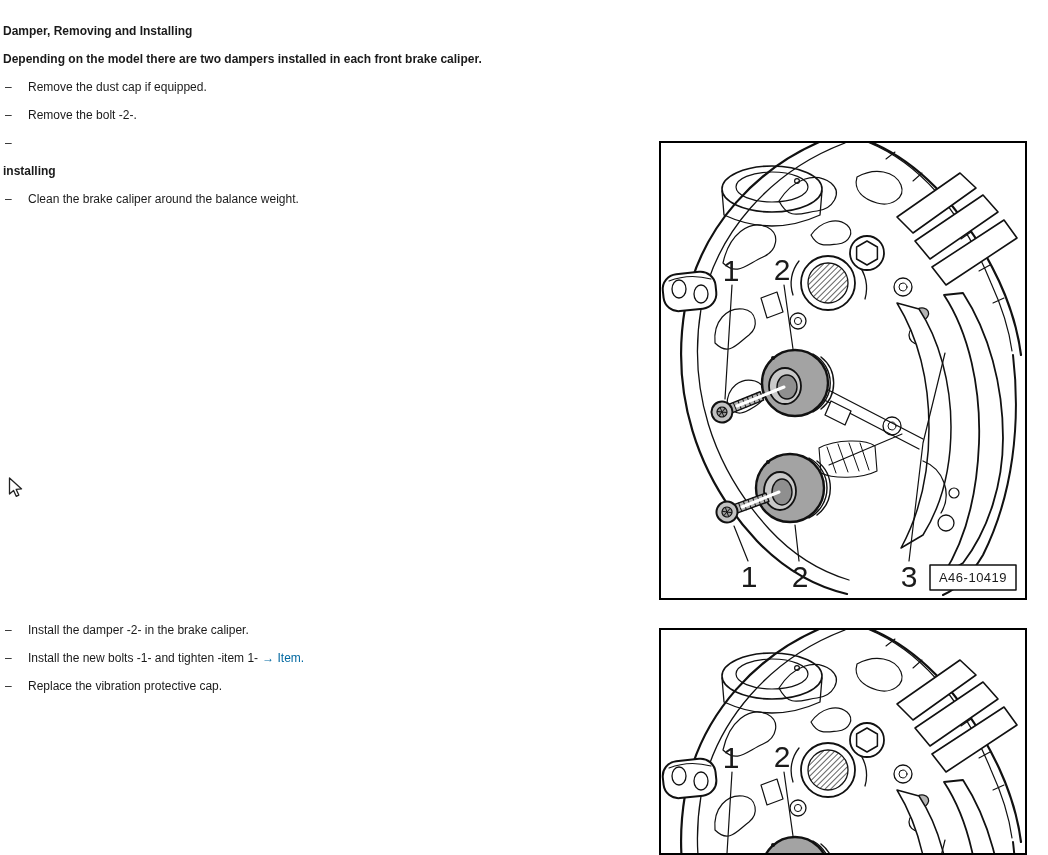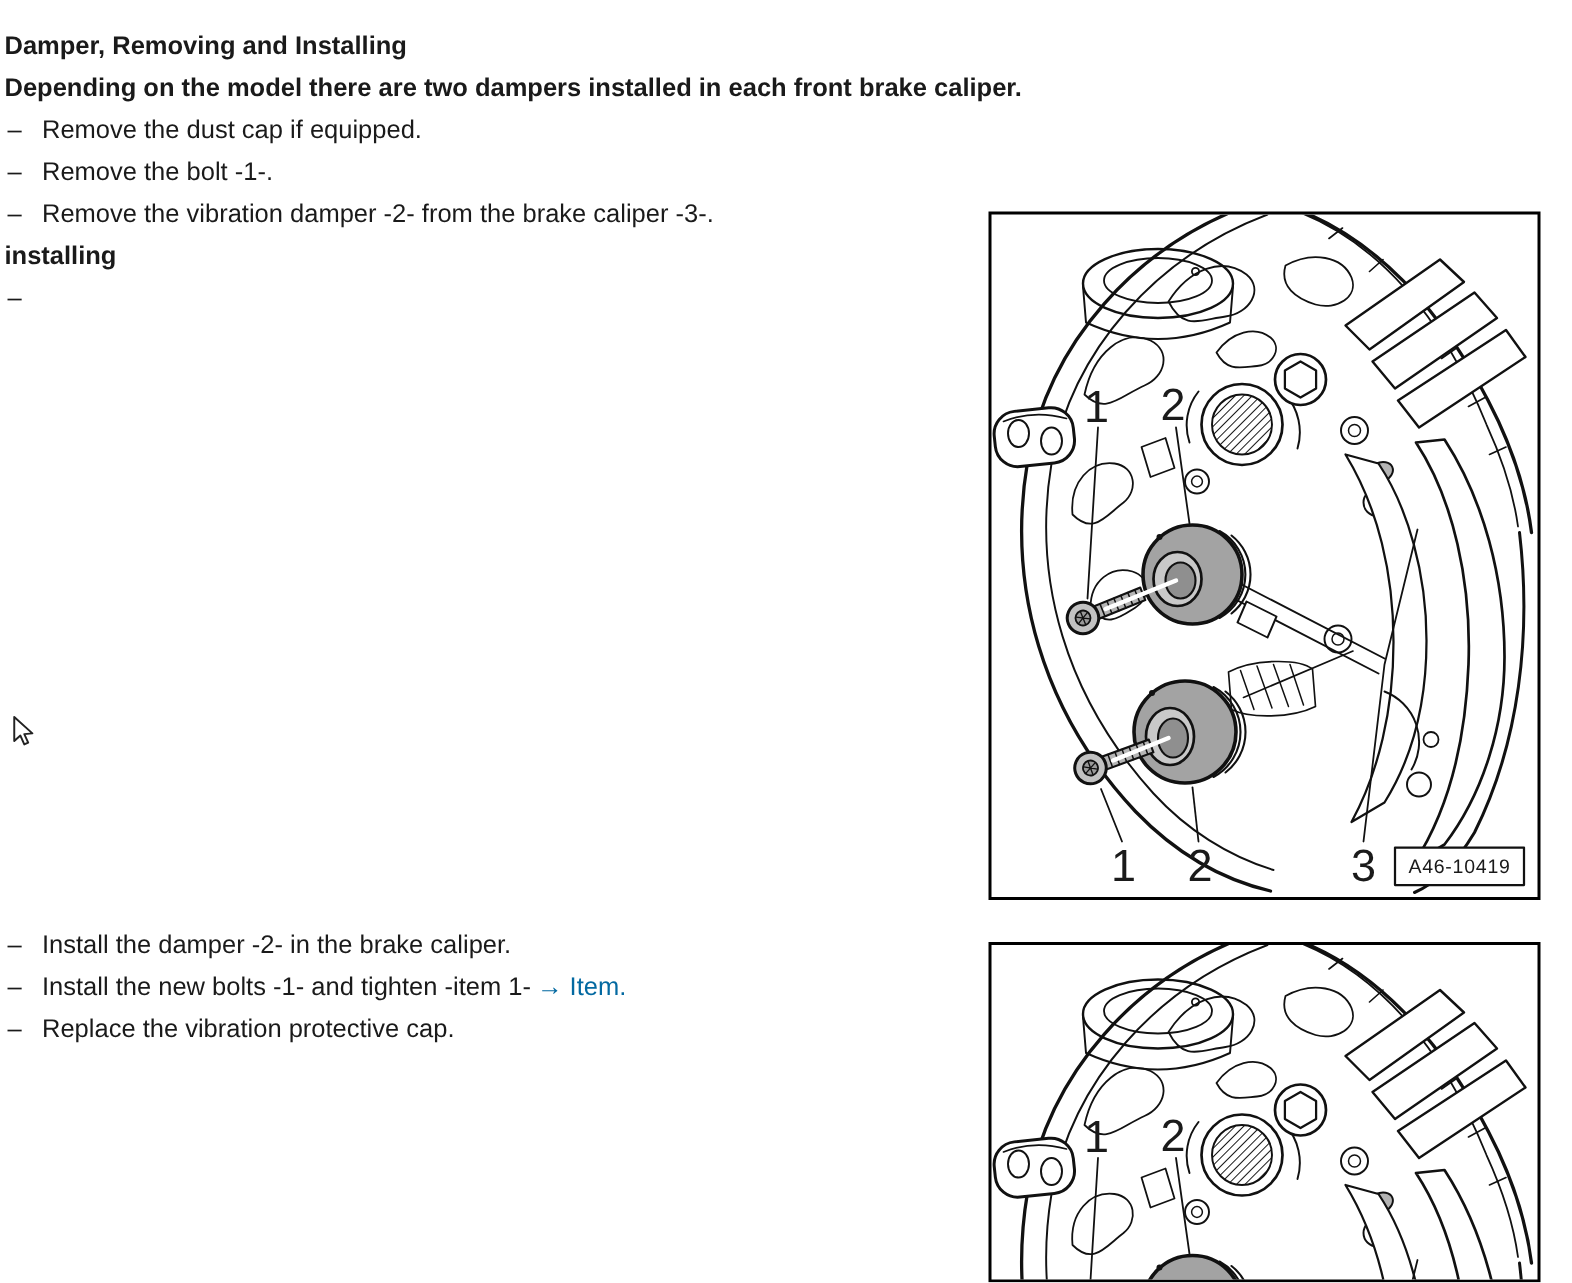--- a/index.html
+++ b/index.html
@@ -17,21 +17,21 @@
     position: absolute;
     left: 3px;
     width: 640px;
   }
   .tb-top { top: 17px; }
   .tb-bottom { top: 616px; }
   .line {
     height: 28px;
     display: flex;
     align-items: center;
-    font-size: 17px;
+    font-size: 12px;
     white-space: nowrap;
   }
   .bold { font-weight: bold; }
   .step .dash {
     display: inline-block;
     width: 25px;
     padding-left: 2px;
     flex: 0 0 25px;
   }
   .red-link {
@@ -66,29 +66,29 @@
 
   <div class="text-block tb-top">
     <div class="line bold">Damper, Removing and Installing</div>
     <div class="line bold">Depending on the model there are two dampers installed in each front brake caliper.</div>
     <div class="line step">
       <span class="dash">–</span>
       <span>Remove the dust cap if equipped.</span>
     </div>
     <div class="line step">
       <span class="dash">–</span>
-      <span>Remove the bolt -1-.</span>
-    </div>
-    <div class="line step">
-      <span class="dash">–</span>
-      <span>Remove the vibration damper -2- from the brake caliper -3-.</span>
+      <span>Remove the bolt -2-.</span>
+    </div>
+    <div class="line step">
+      <span class="dash">–</span>
     </div>
     <div class="line bold">installing</div>
     <div class="line step">
       <span class="dash">–</span>
+      <span>Clean the brake caliper around the balance weight.</span>
     </div>
   </div>
 
   <div class="text-block tb-bottom">
     <div class="line step">
       <span class="dash">–</span>
       <span>Install the damper -2- in the brake caliper.</span>
     </div>
     <div class="line step">
       <span class="dash">–</span>

